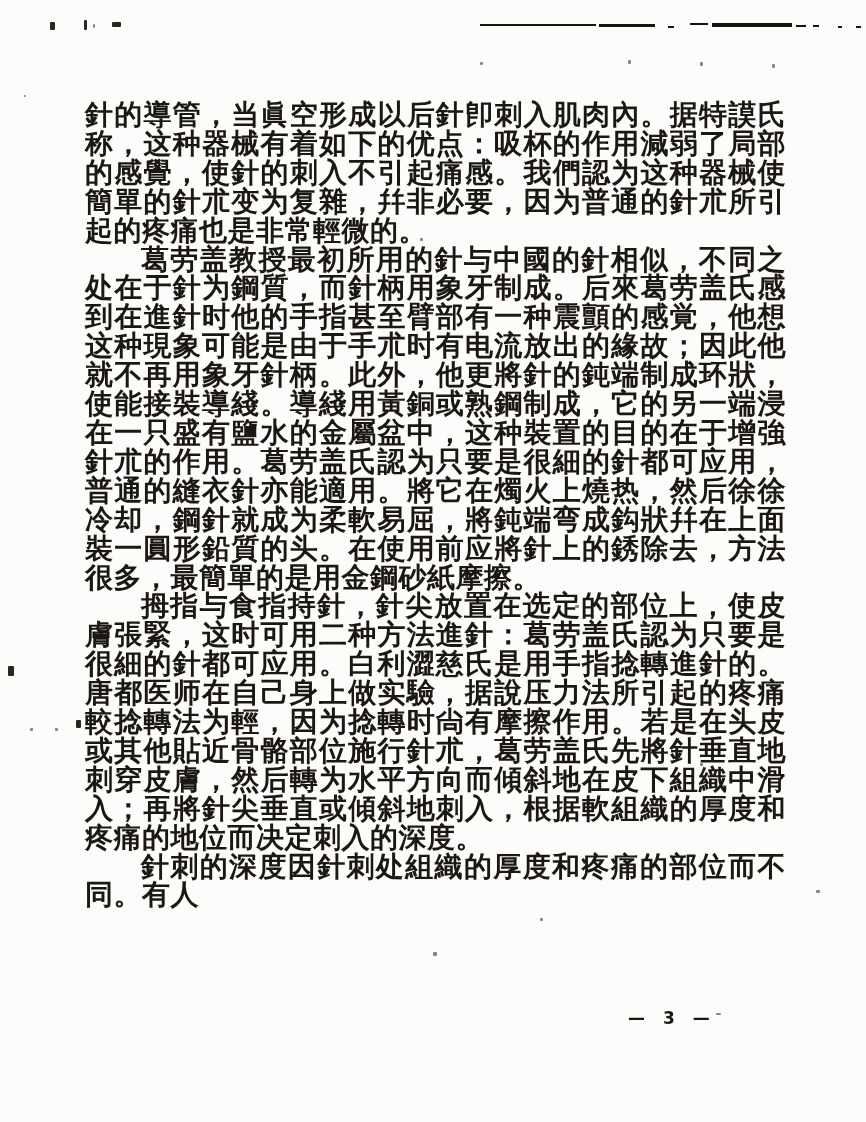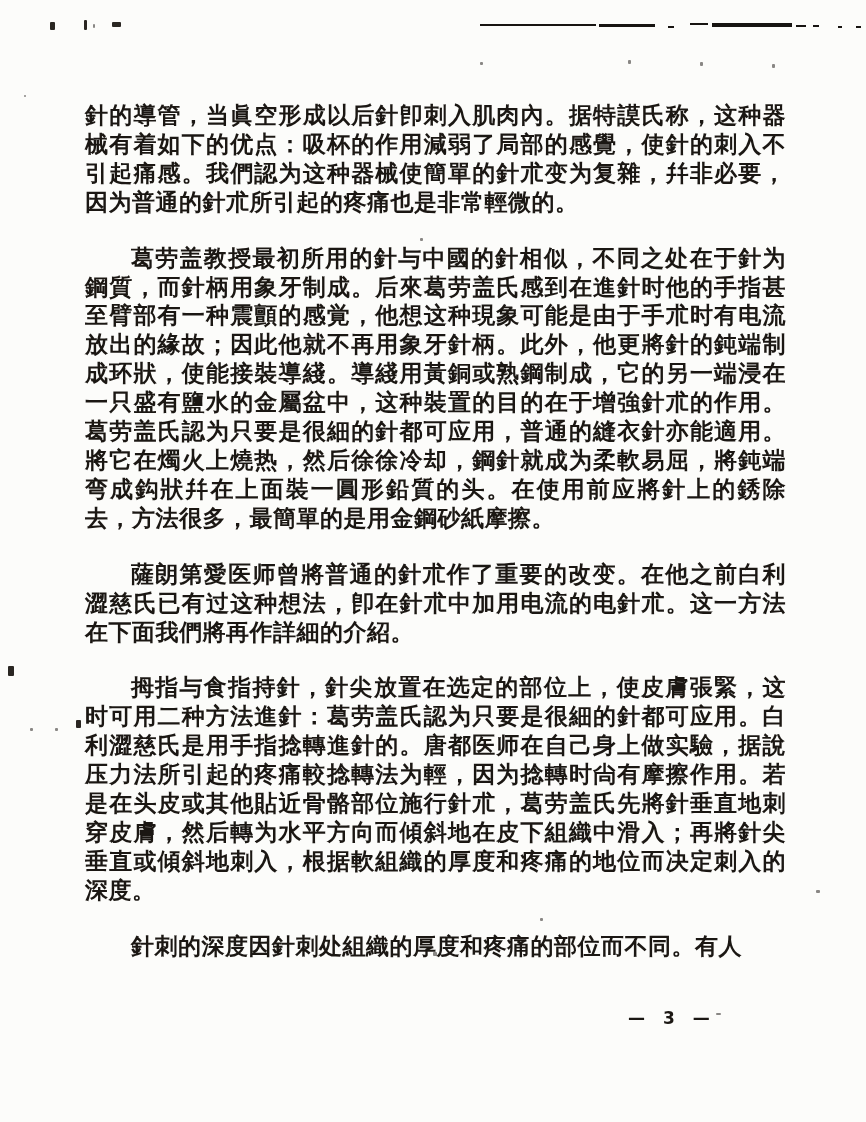--- a/index.html
+++ b/index.html
@@ -14,34 +14,33 @@
     background: #fcfcfa;
     overflow: hidden;
     font-family: "DejaVu Sans", sans-serif;
   }
   .text-block {
     position: absolute;
     left: 85px;
     top: 101px;
     width: 701px;
     color: #1b1713;
-    font-size: 23px;
+    font-size: 28px;
     font-weight: 700;
     line-height: 28.9px;
     letter-spacing: 0.5px;
   }
   .para {
     margin: 0;
     text-align: justify;
     text-justify: inter-character;
     word-break: break-all;
   }
   .para.indent {
     text-indent: 2em;
-    margin-top: 27px;
   }
   .page-number {
     position: absolute;
     left: 628px;
     top: 1008px;
     width: 120px;
     color: #1b1713;
     font-size: 17px;
     font-weight: 700;
     letter-spacing: 6px;
@@ -92,20 +91,19 @@
   <div class="speck faint" style="left:575px; top:605px; width:4px; height:3px;"></div>
   <div class="speck faint" style="left:700px; top:763px; width:3px; height:3px;"></div>
   <div class="speck faint" style="left:816px; top:890px; width:4px; height:3px;"></div>
   <div class="speck faint" style="left:540px; top:918px; width:3px; height:3px;"></div>
   <div class="speck faint" style="left:433px; top:952px; width:4px; height:4px;"></div>
   <div class="speck faint" style="left:716px; top:1013px; width:5px; height:2px;"></div>
 
   <div class="text-block" style="color: rgb(27, 23, 19);">
     <p class="para">針的導管，当眞空形成以后針卽刺入肌肉內。据特謨氏称，这种器械有着如下的优点：吸杯的作用減弱了局部的感覺，使針的刺入不引起痛感。我們認为这种器械使簡單的針朮变为复雜，幷非必要，因为普通的針朮所引起的疼痛也是非常輕微的。</p>
     <p class="para indent">葛劳盖教授最初所用的針与中國的針相似，不同之处在于針为鋼質，而針柄用象牙制成。后來葛劳盖氏感到在進針时他的手指甚至臂部有一种震顫的感覚，他想这种現象可能是由于手朮时有电流放出的緣故；因此他就不再用象牙針柄。此外，他更將針的鈍端制成环狀，使能接裝導綫。導綫用黃銅或熟鋼制成，它的另一端浸在一只盛有鹽水的金屬盆中，这种裝置的目的在于增強針朮的作用。葛劳盖氏認为只要是很細的針都可应用，普通的縫衣針亦能適用。將它在燭火上燒热，然后徐徐冷却，鋼針就成为柔軟易屈，將鈍端弯成鈎狀幷在上面裝一圓形鉛質的头。在使用前应將針上的銹除去，方法很多，最簡單的是用金鋼砂紙摩擦。</p>
-    <p class="para indent">薩朗第愛医师曾將普通的針朮作了重要的改变。在他之前白利澀慈氏已有过这种想法，卽在針朮中加用电流的电針朮。这一方法在下面我們將再作詳細的介紹。</p>
     <p class="para indent">拇指与食指持針，針尖放置在选定的部位上，使皮膚張緊，这时可用二种方法進針：葛劳盖氏認为只要是很細的針都可应用。白利澀慈氏是用手指捻轉進針的。唐都医师在自己身上做实驗，据說压力法所引起的疼痛較捻轉法为輕，因为捻轉时尙有摩擦作用。若是在头皮或其他貼近骨骼部位施行針朮，葛劳盖氏先將針垂直地刺穿皮膚，然后轉为水平方向而傾斜地在皮下組織中滑入；再將針尖垂直或傾斜地刺入，根据軟組織的厚度和疼痛的地位而决定刺入的深度。</p>
     <p class="para indent">針刺的深度因針刺处組織的厚度和疼痛的部位而不同。有人</p>
   </div>
 
   <div class="page-number" style="color: rgb(27, 23, 19);">— 3 —</div>
 
 </div>
 
 </body></html>

